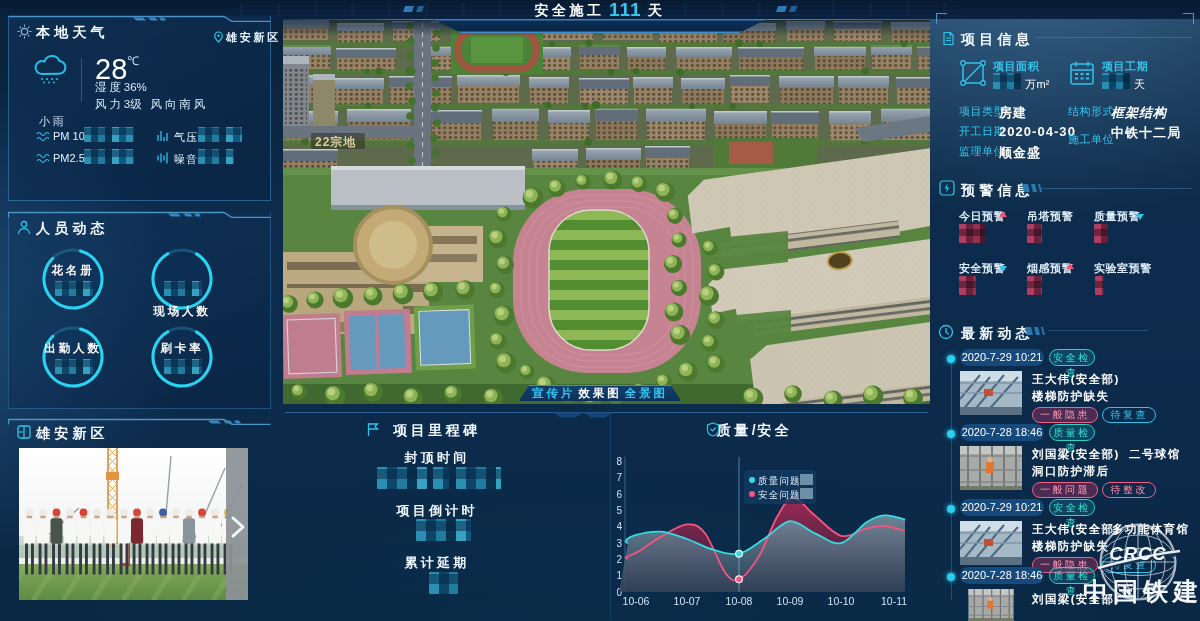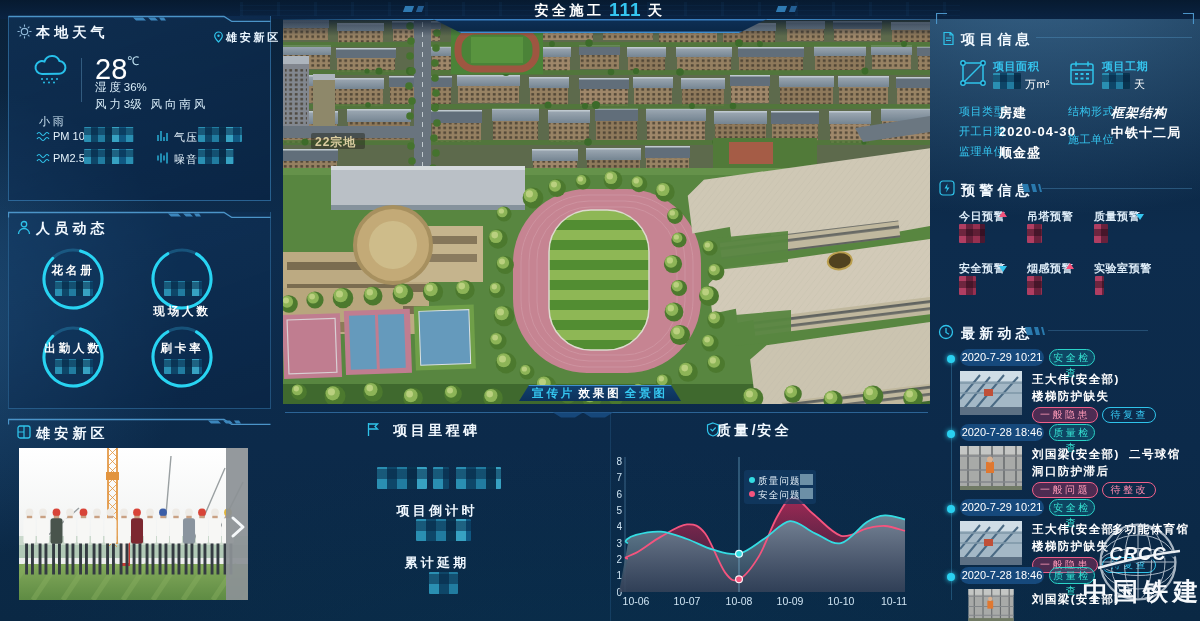--- a/index.html
+++ b/index.html
@@ -946,20 +946,21 @@
 </svg>
 
 <div class="abs" style="left:610px;top:413px;width:1px;height:208px;background:rgba(50,110,160,.28);"></div>
 
 <div class="abs" style="left:270px;top:421px;width:334px;text-align:center;"><span class="ptitle cj" style="letter-spacing:.25em;">项目里程碑</span></div>
 
 <svg class="abs" style="left:366px;top:422px;" width="14" height="15" viewBox="0 0 14 15">
  <path d="M2.5 1 v13 M2.5 2 h9 l-2.5 2.5 L11.5 7 h-9" fill="none" stroke="#2fc3ea" stroke-width="1.3"></path>
 </svg>
 
+<div class="abs" style="left:270px;top:449px;width:334px;text-align:center;font-size:13px;font-weight:bold;color:#f0f8ff;"><span class="cj">封顶时间</span></div>
 <div class="mzcb" style="left:377px;top:467px;width:50px;height:22px;"></div>
 <div class="mzcb" style="left:433px;top:467px;width:16px;height:22px;"></div>
 <div class="mzcb" style="left:456px;top:467px;width:45px;height:22px;"></div>
 
 <div class="abs" style="left:270px;top:502px;width:334px;text-align:center;font-size:13px;font-weight:bold;color:#f0f8ff;"><span class="cj">项目倒计时</span></div>
 <div class="mzcb" style="left:416px;top:519px;width:55px;height:22px;"></div>
 
 <div class="abs" style="left:270px;top:554px;width:334px;text-align:center;font-size:13px;font-weight:bold;color:#f0f8ff;"><span class="cj">累计延期</span></div>
 <div class="mzcb" style="left:429px;top:572px;width:29px;height:22px;"></div>
 

